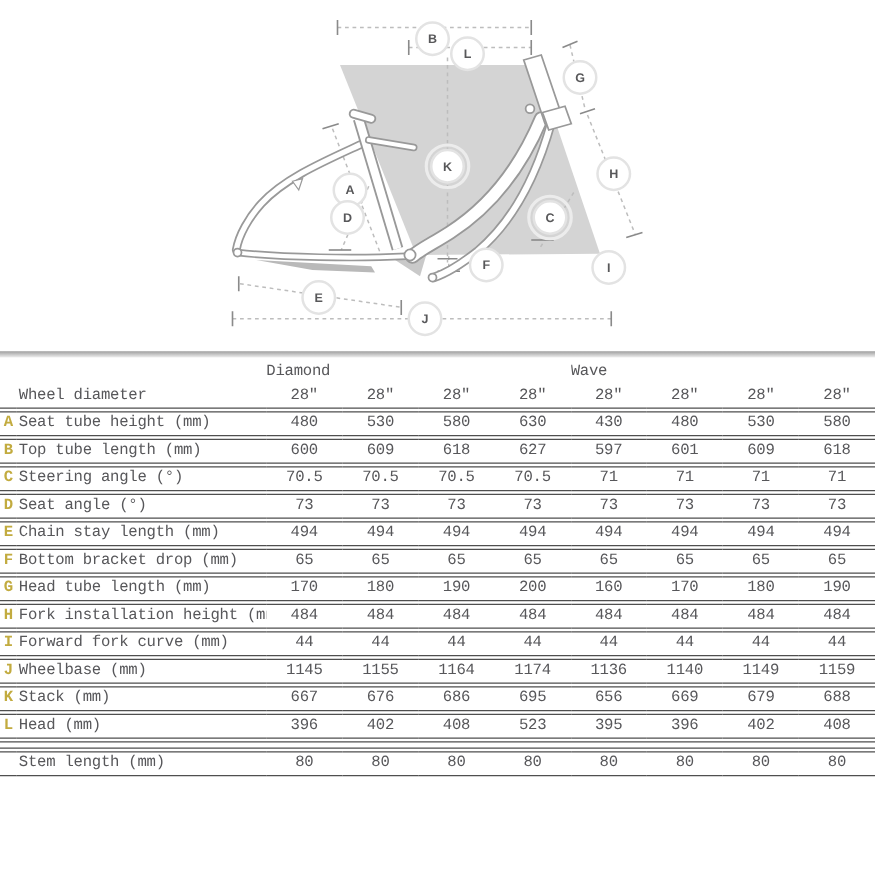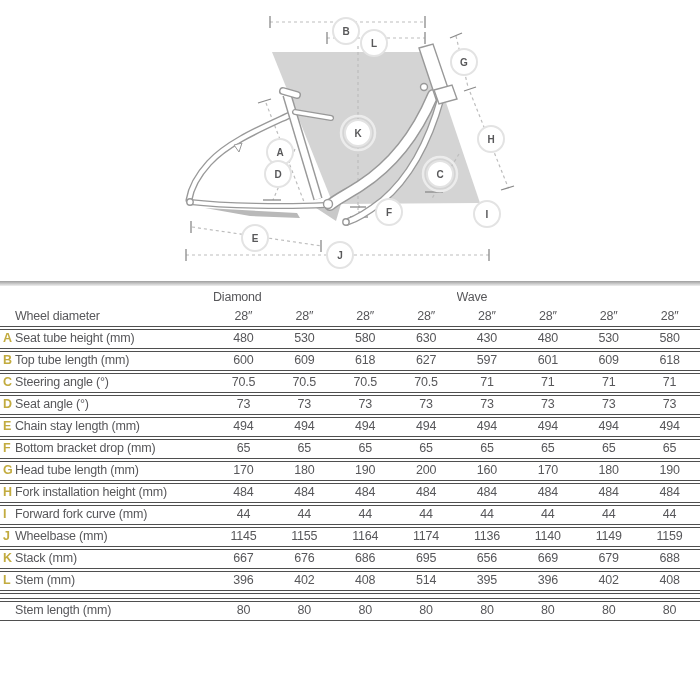--- a/index.html
+++ b/index.html
@@ -1,21 +1,21 @@
 <!DOCTYPE html>
 <html><head>
 <meta charset="utf-8">
 <style>
   html,body{margin:0;padding:0;background:#ffffff;}
   body{width:700px;height:700px;overflow:hidden;font-family:"Liberation Sans",sans-serif;}
   .page{width:700px;height:700px;background:#fff;position:relative;}
   .diagram-wrap{width:700px;height:281px;position:relative;}
   .diagram-wrap svg{display:block;}
 
-  .table-wrap{width:646px;}
+  .table-wrap{width:646px;font-family:Liberation Mono, monospace;}
   .top-band{height:5px;width:700px;background:linear-gradient(#9e9e9e,#efefef);}
   table{width:700px;border-collapse:separate;border-spacing:0 2px;table-layout:fixed;}
   col.c-letter{width:13px;}
   col.c-label{width:200px;}
   td{padding:1px 0 2px 0;font-size:12.5px;line-height:15px;color:#57575a;letter-spacing:-0.2px;
      overflow:hidden;white-space:nowrap;}
   tr.group-row td{border:none;padding:2px 0 1px 0;}
   td.group-label{text-align:left;}
   tr.wheel-row td{border-bottom:1.5px solid #4f4f4f;}
   tr.data-row td, tr.extra-row td{border-top:1.5px solid #4f4f4f;border-bottom:1.5px solid #4f4f4f;}
@@ -320,25 +320,25 @@
             <td class="num">676</td>
             <td class="num">686</td>
             <td class="num">695</td>
             <td class="num">656</td>
             <td class="num">669</td>
             <td class="num">679</td>
             <td class="num">688</td>
           </tr>
           <tr class="data-row">
             <td class="letter">L</td>
-            <td class="label">Stem (mm)</td>
+            <td class="label">Head (mm)</td>
             <td class="num">396</td>
             <td class="num">402</td>
             <td class="num">408</td>
-            <td class="num">514</td>
+            <td class="num">523</td>
             <td class="num">395</td>
             <td class="num">396</td>
             <td class="num">402</td>
             <td class="num">408</td>
           </tr>
           <tr class="spacer-row">
             <td colspan="10"></td>
           </tr>
           <tr class="extra-row">
             <td class="letter"></td>

